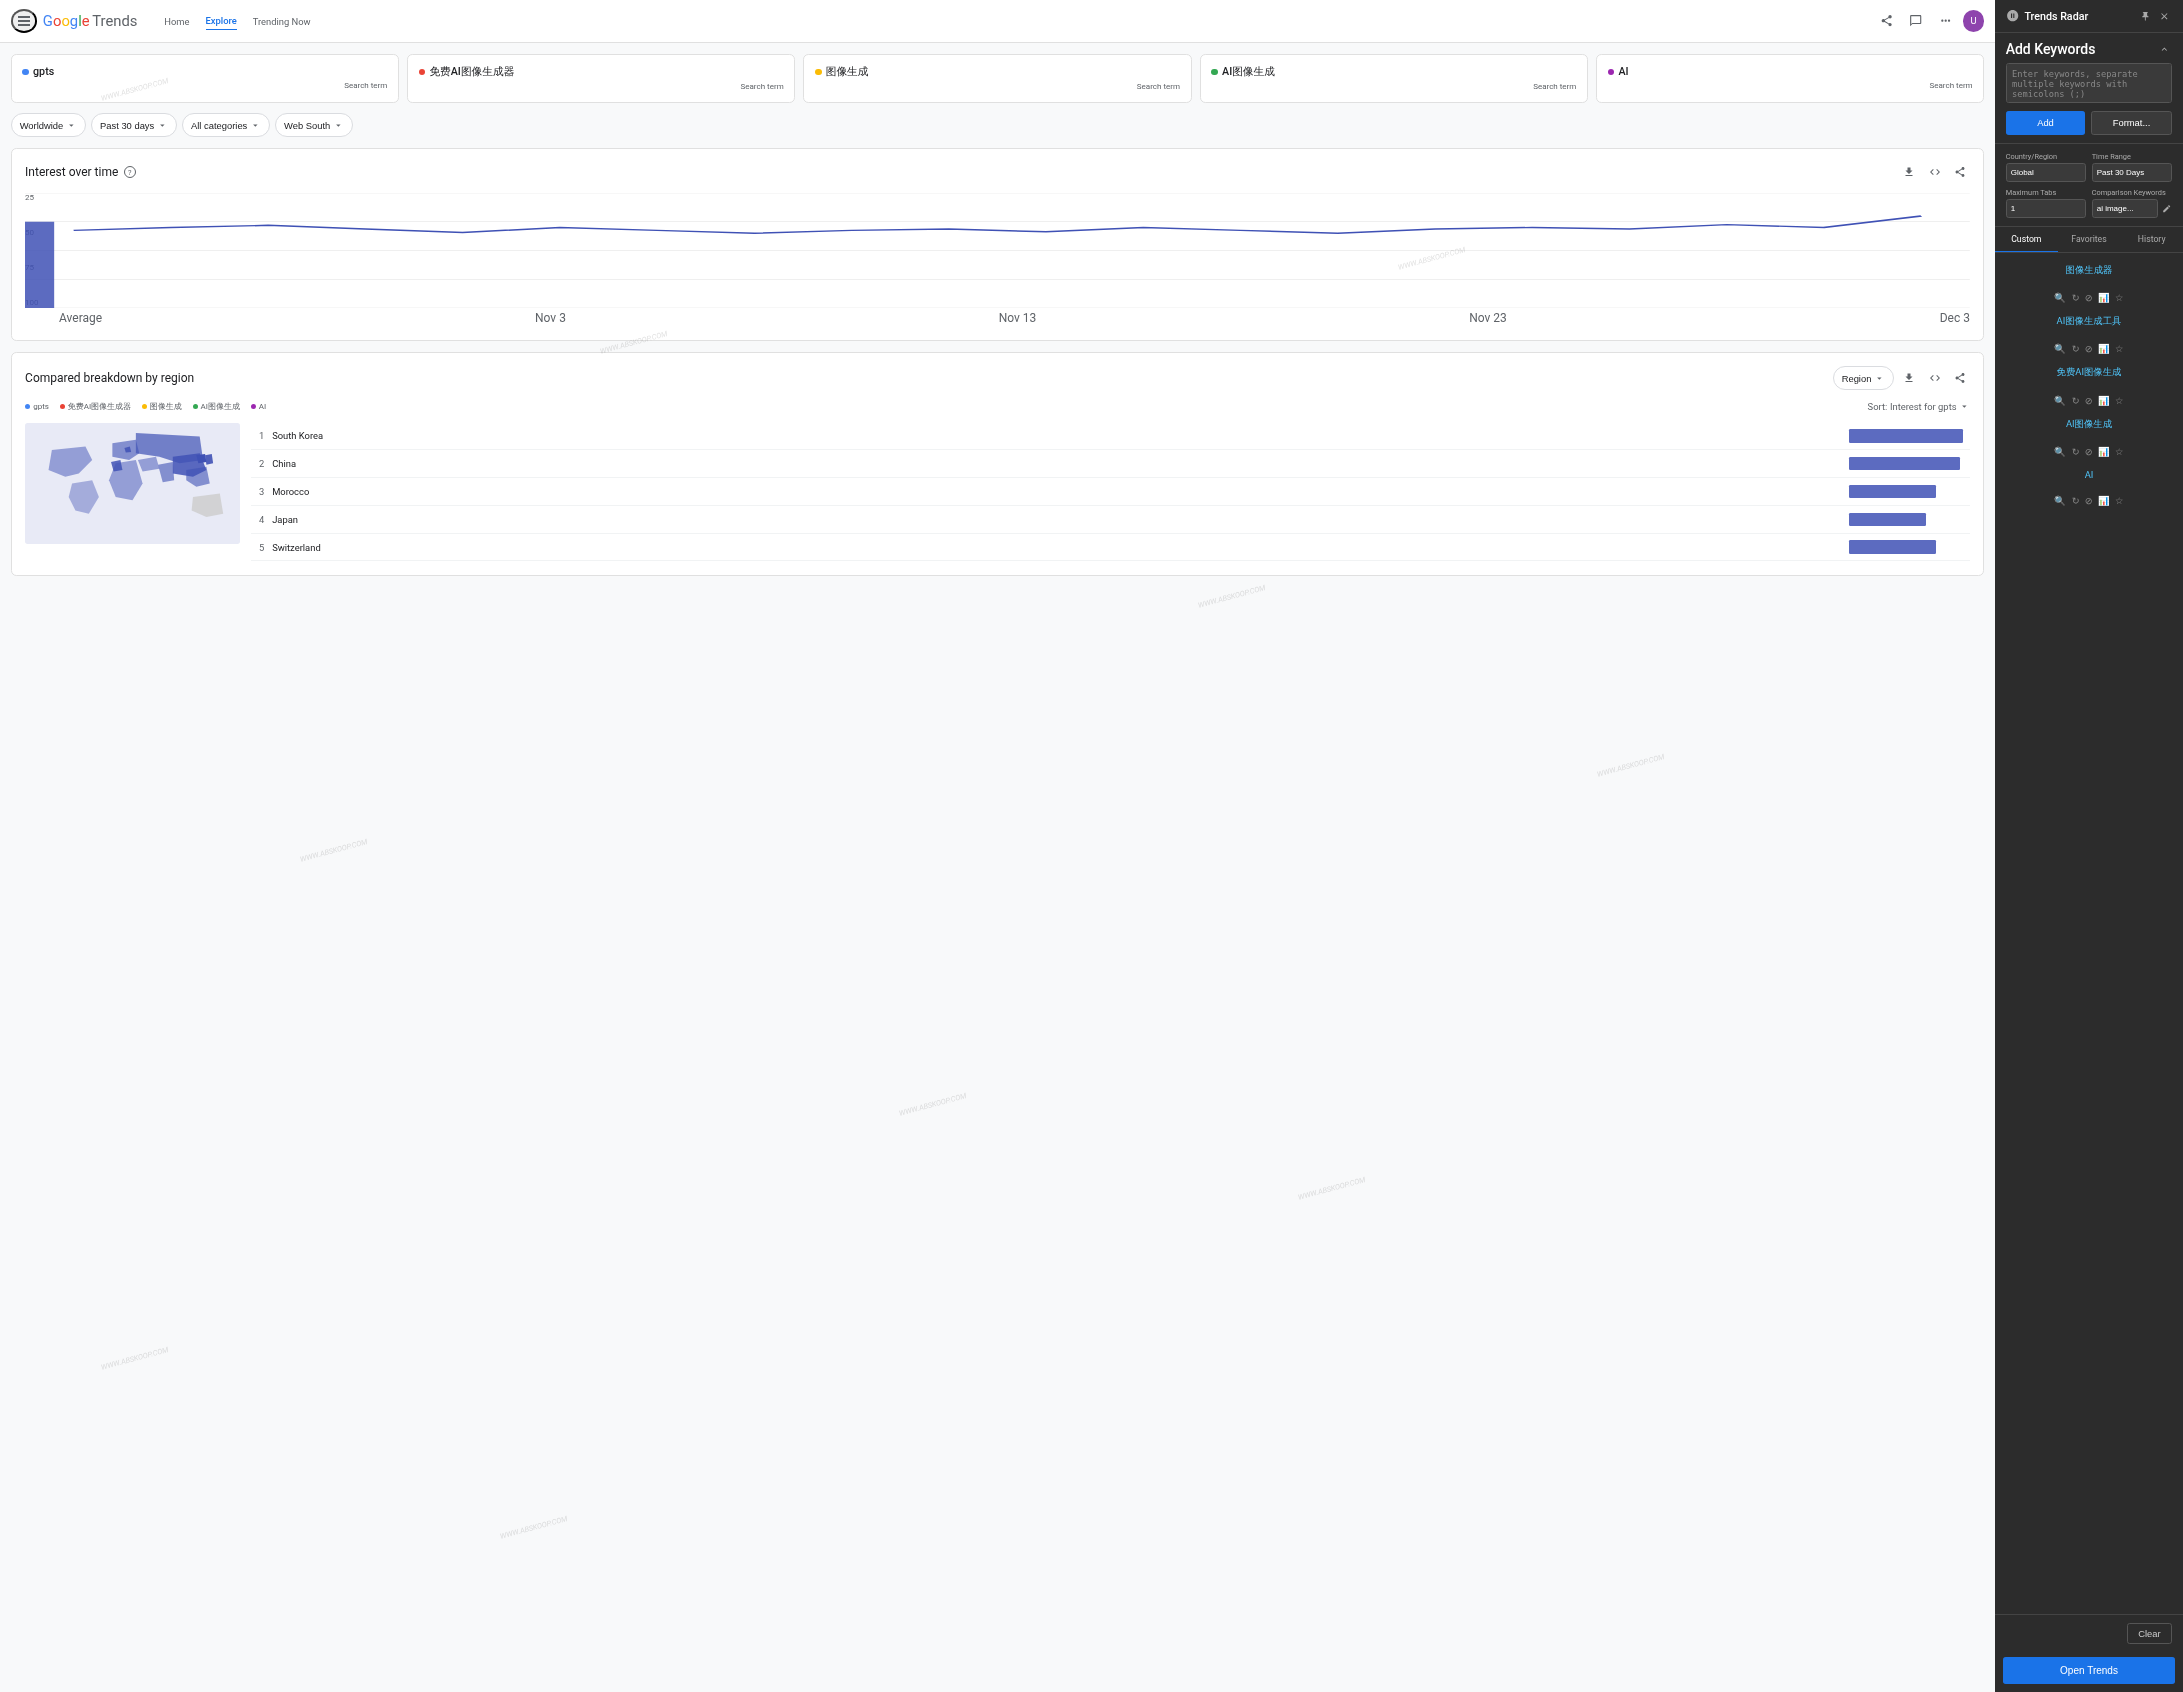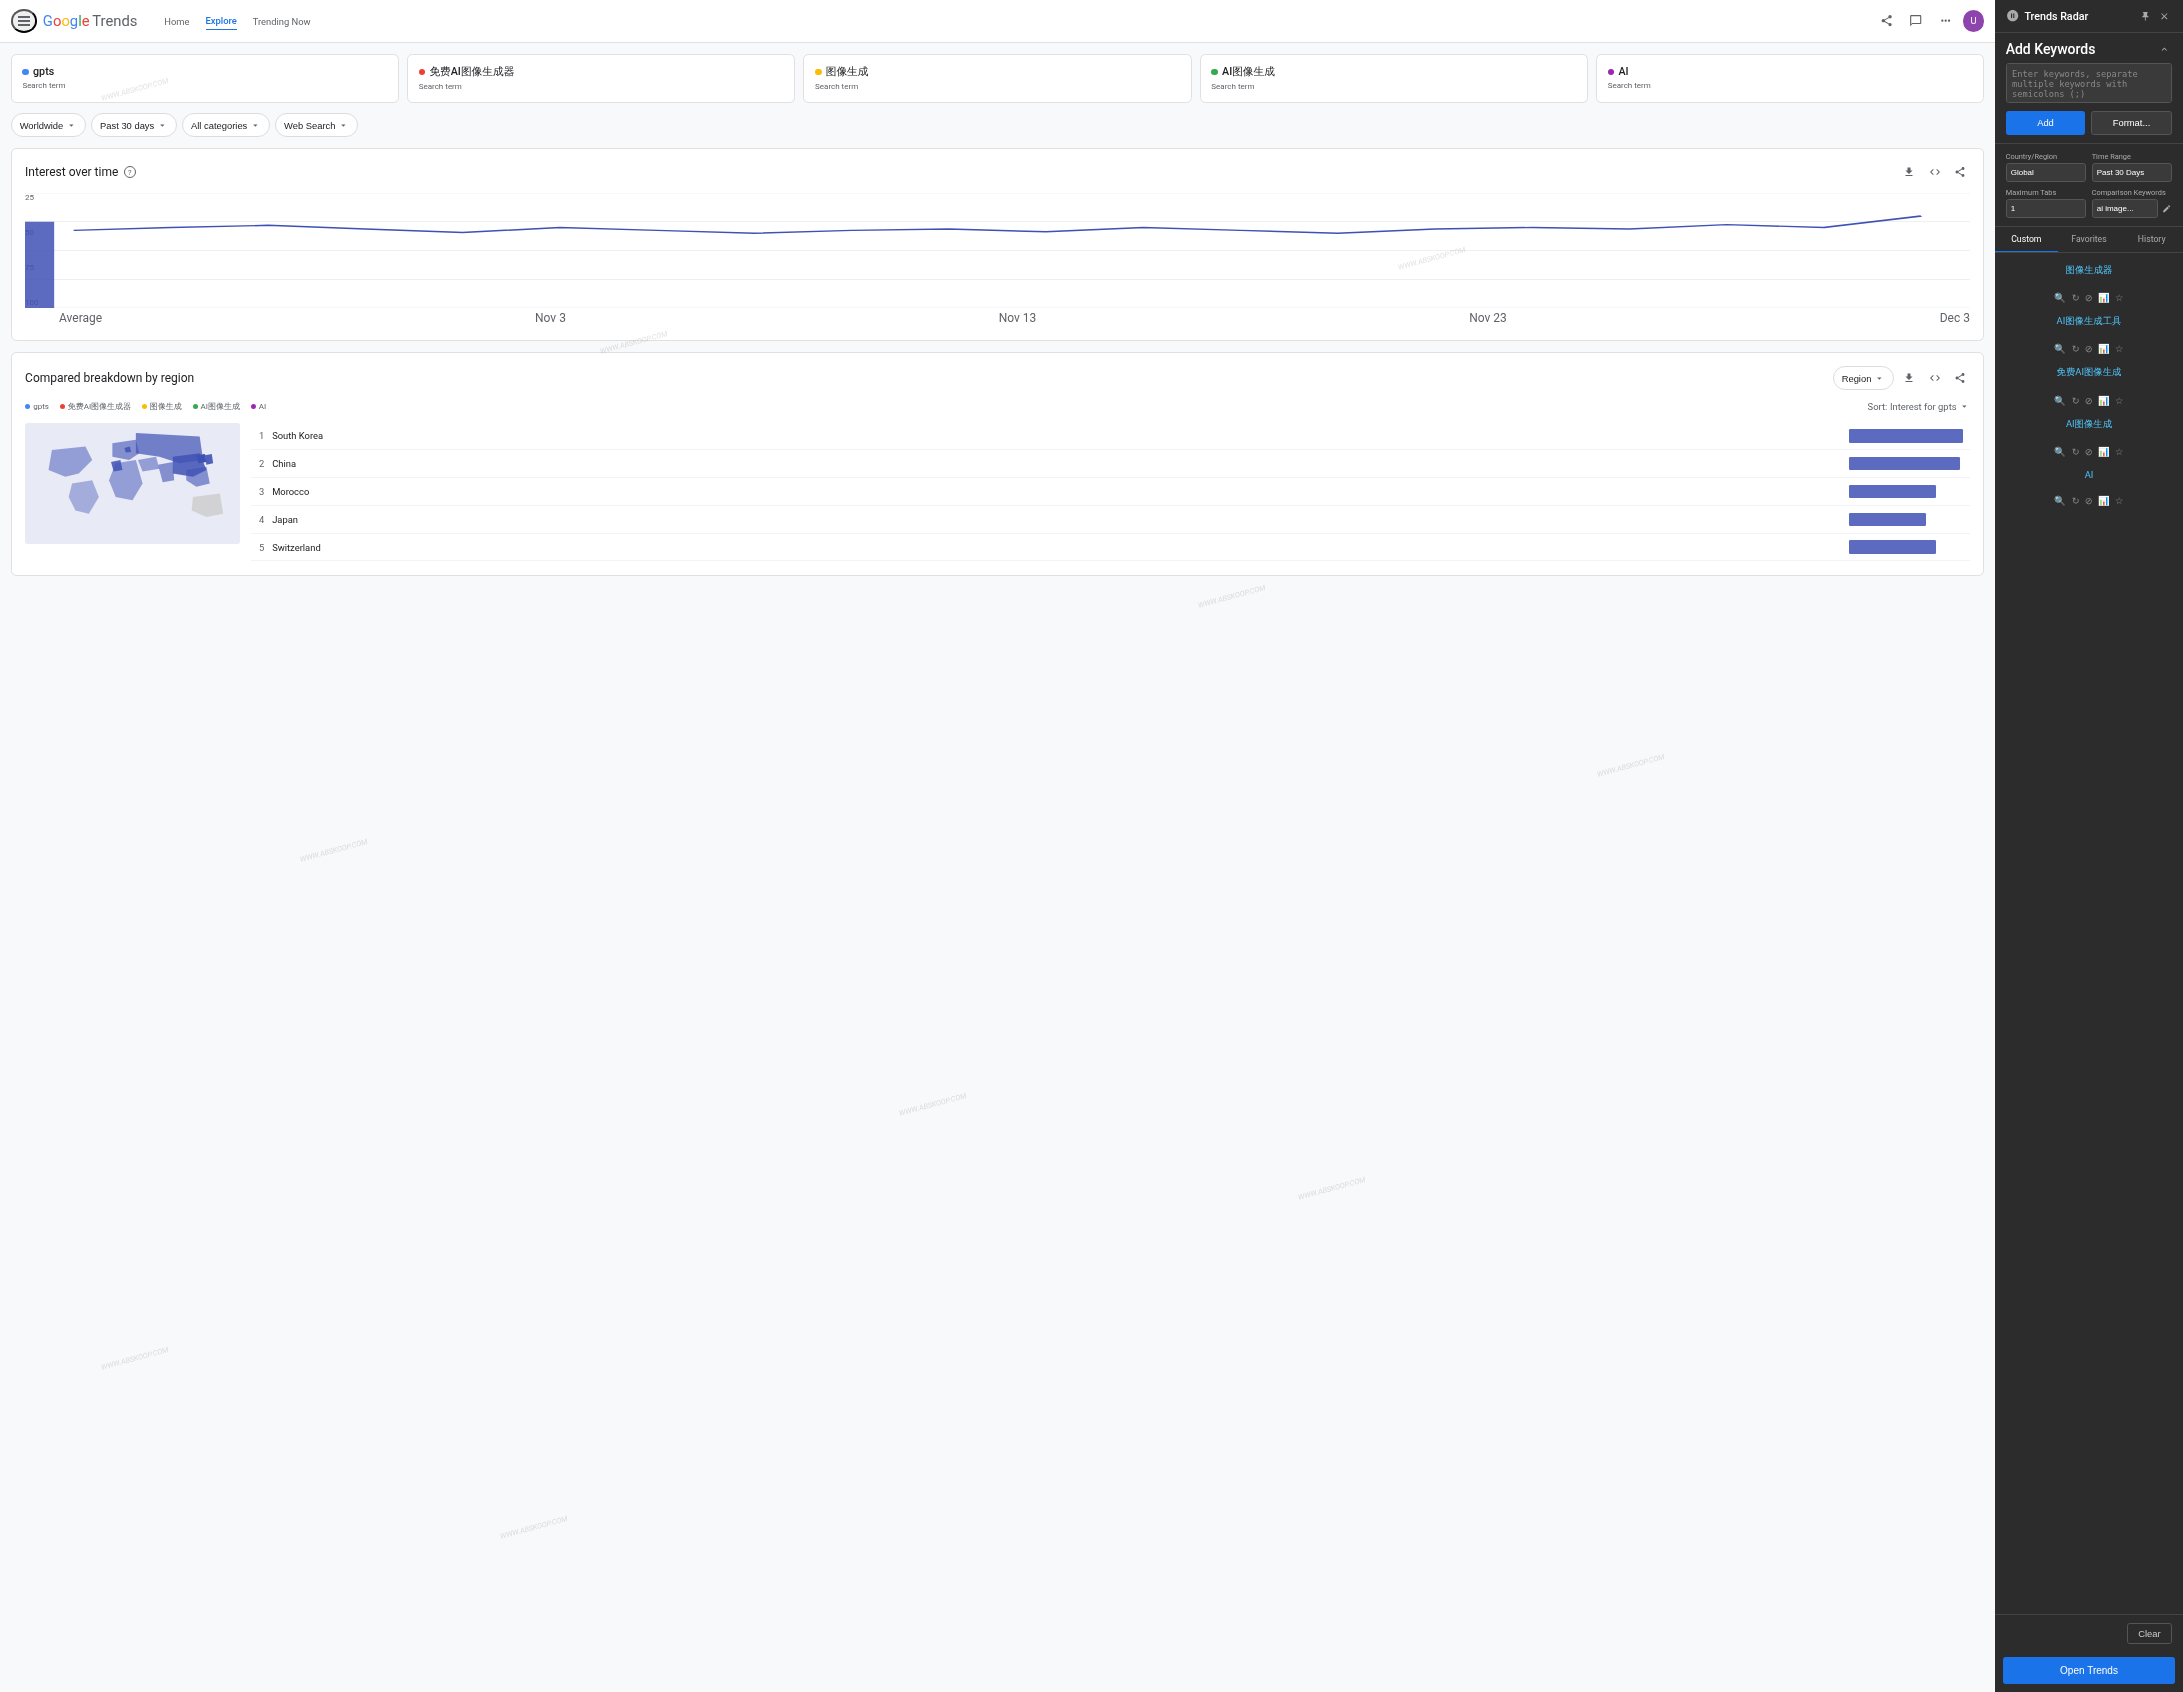--- a/index.html
+++ b/index.html
@@ -30,21 +30,21 @@
     .avatar { width: 21.5px; height: 21.5px; border-radius: 50%; background: #8e44ad; display: flex; align-items: center; justify-content: center; color: white; font-size: 9.4px; overflow: hidden; }
     
     
     .page-content { flex: 1; overflow-y: auto; padding: 10.7px; }
     
     
     .search-terms-row { display: flex; gap: 8px; margin-bottom: 10.7px; }
     .search-term-card { flex: 1; background: white; border-radius: 5.4px; padding: 10.7px; border: 0.7px solid #e0e0e0; }
     .term-dot { display: inline-block; width: 6.7px; height: 6.7px; border-radius: 50%; margin-right: 4px; }
     .term-name { font-size: 10.7px; font-weight: 500; color: #202124; }
-    .term-label { font-size: 8px; color: #5f6368; margin-top: 2.7px; }
+    .term-label { font-size: 8px; color: #5f6368; margin-top: 2.7px; text-align: right; }
     
     
     .filters-row { display: flex; gap: 5.4px; margin-bottom: 10.7px; }
     .filter-btn { display: flex; align-items: center; gap: 2.7px; padding: 5.4px 8px; border: 0.7px solid #dadce0; border-radius: 13.4px; background: white; cursor: pointer; font-size: 9.4px; color: #202124; }
     .filter-btn svg { width: 10.7px; height: 10.7px; fill: #5f6368; }
     
     
     .chart-section { background: white; border-radius: 5.4px; padding: 13.4px; margin-bottom: 10.7px; border: 0.7px solid #e0e0e0; }
     .section-header { display: flex; align-items: center; justify-content: space-between; margin-bottom: 10.7px; }
     .section-title { font-size: 12px; color: #202124; display: flex; align-items: center; gap: 5.4px; }
@@ -218,21 +218,21 @@
             <path d="M7 10l5 5 5-5z"></path>
           </svg>
       </button>
       <button class="filter-btn">
         <span>All categories</span>
         <svg viewBox="0 0 24 24">
             <path d="M7 10l5 5 5-5z"></path>
           </svg>
       </button>
       <button class="filter-btn">
-        <span>Web Search</span>
+        <span>Web South</span>
         <svg viewBox="0 0 24 24">
             <path d="M7 10l5 5 5-5z"></path>
           </svg>
       </button>
     </div>
 
     <div class="chart-section">
       <div class="section-header">
         <div class="section-title">
           <span>Interest over time</span>

